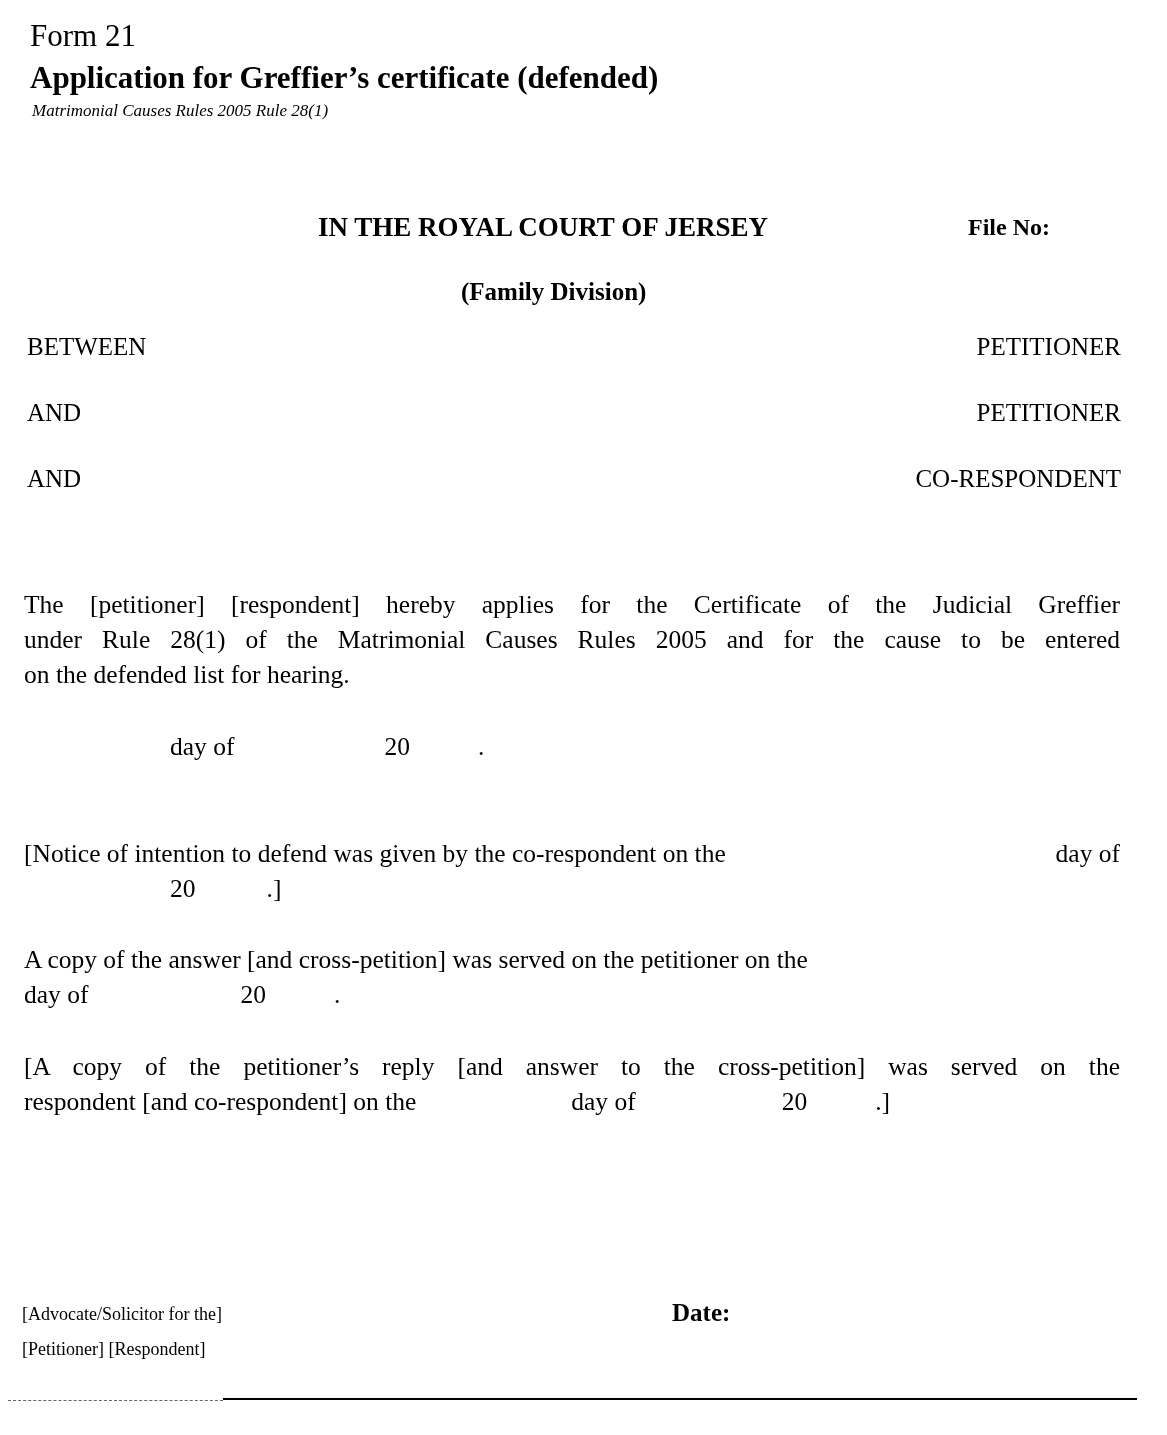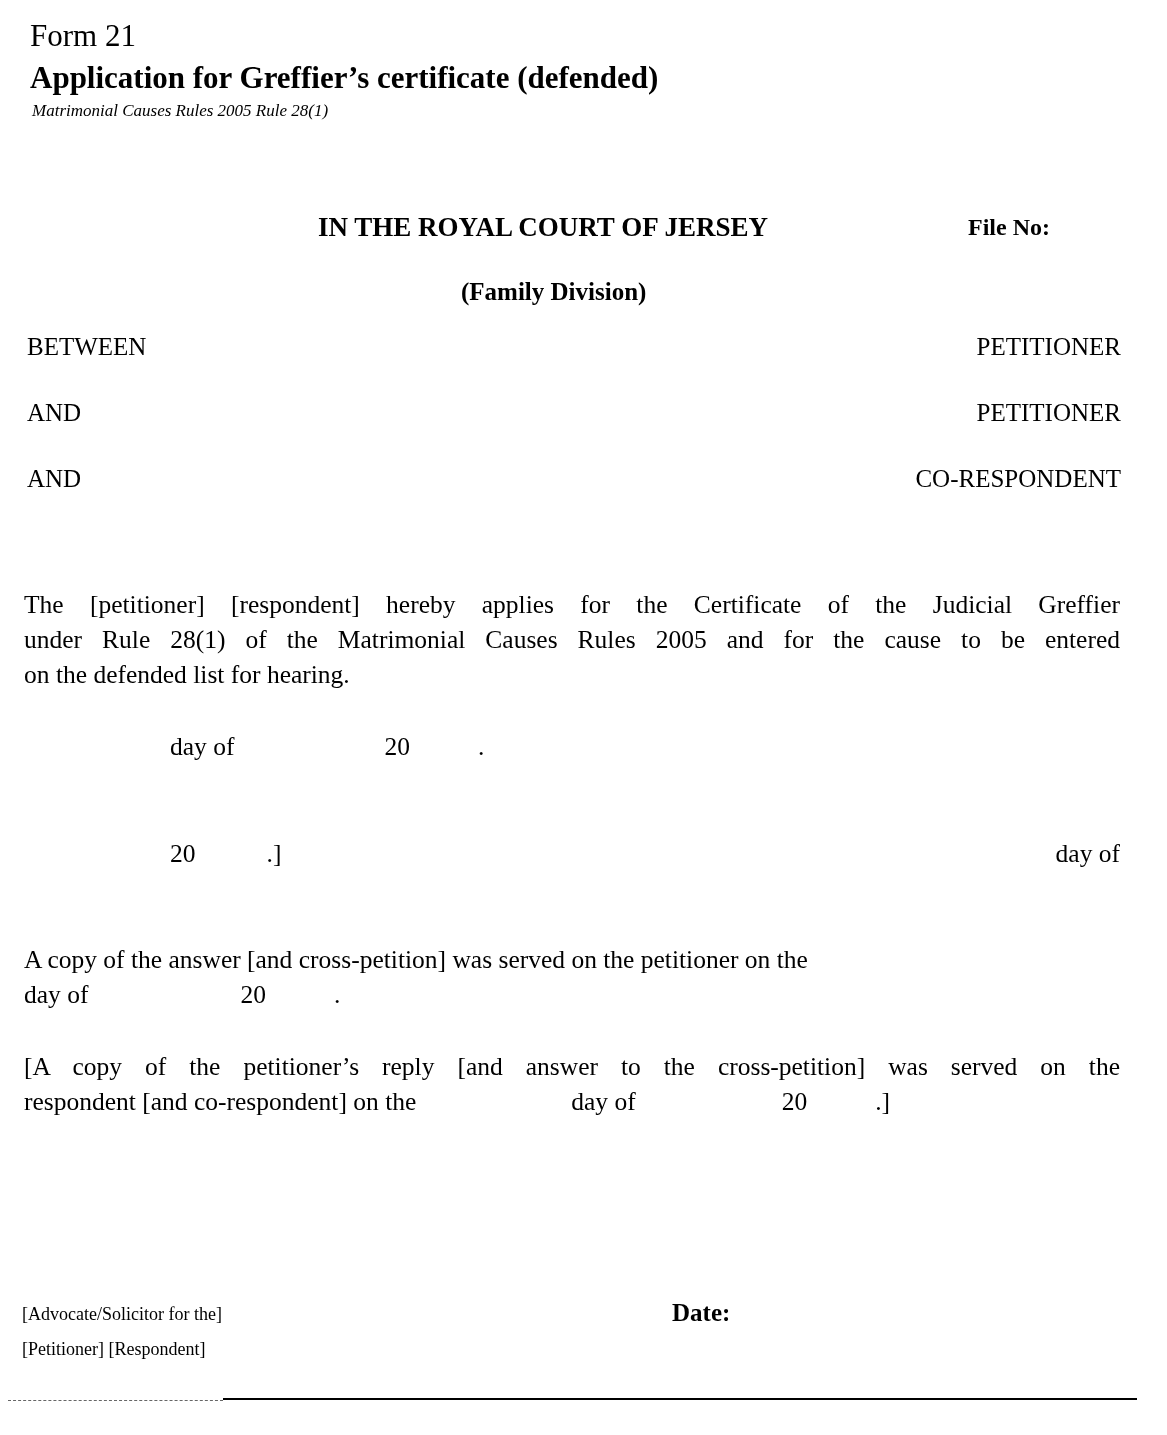--- a/index.html
+++ b/index.html
@@ -61,20 +61,21 @@
 </div>
 
 <div class="para" style="top:729px">
   <span class="line">
     <span class="gap" style="width:146px"></span><span>day of</span><span class="gap" style="width:150px"></span><span>20</span><span class="gap" style="width:68px"></span><span>.</span>
   </span>
 </div>
 
 <div class="para" style="top:836px">
   <span class="line" style="position:relative;">
+    <span>[Notice of intention to defend was given by the co-respondent on the</span>
     <span style="position:absolute; right:0; top:0;">day of</span>
   </span>
   <span class="line">
     <span class="gap" style="width:146px"></span><span>20</span><span class="gap" style="width:71px"></span><span>.]</span>
   </span>
 </div>
 
 <div class="para" style="top:942px">
   <span class="line">A copy of the answer [and cross-petition] was served on the petitioner  on the</span>
   <span class="line">

